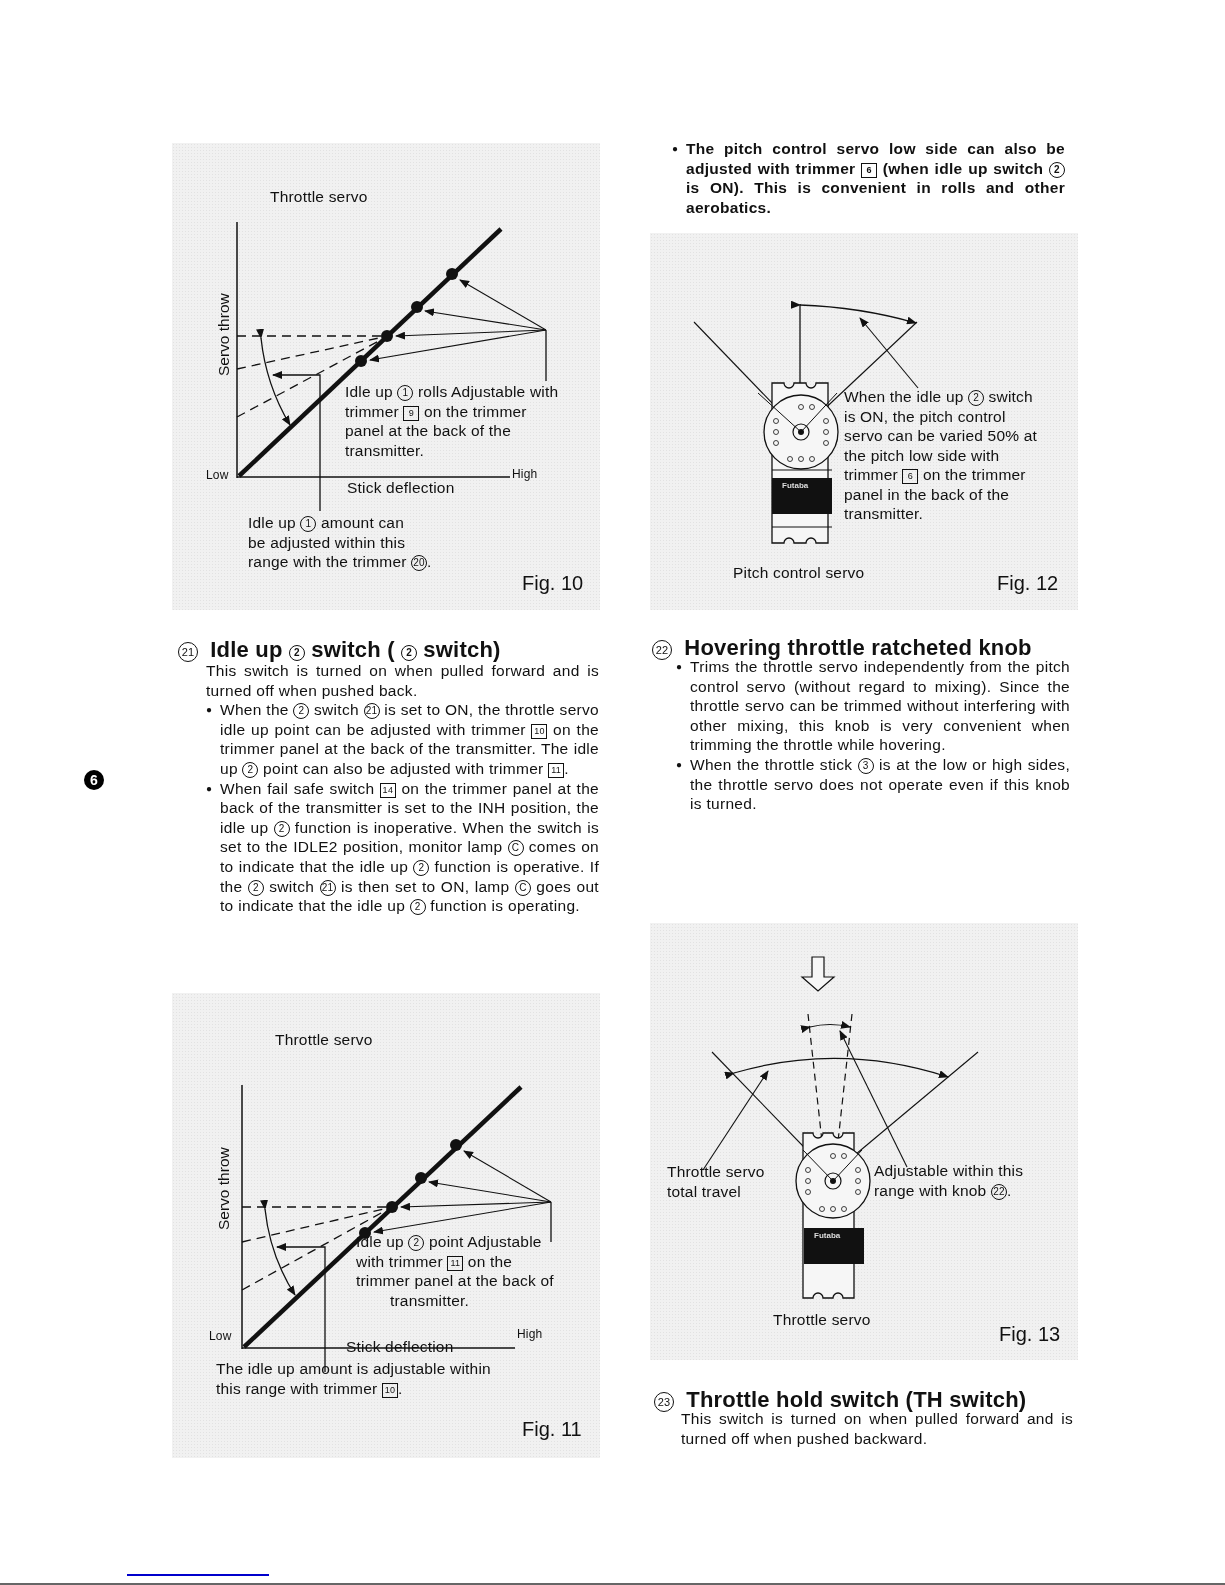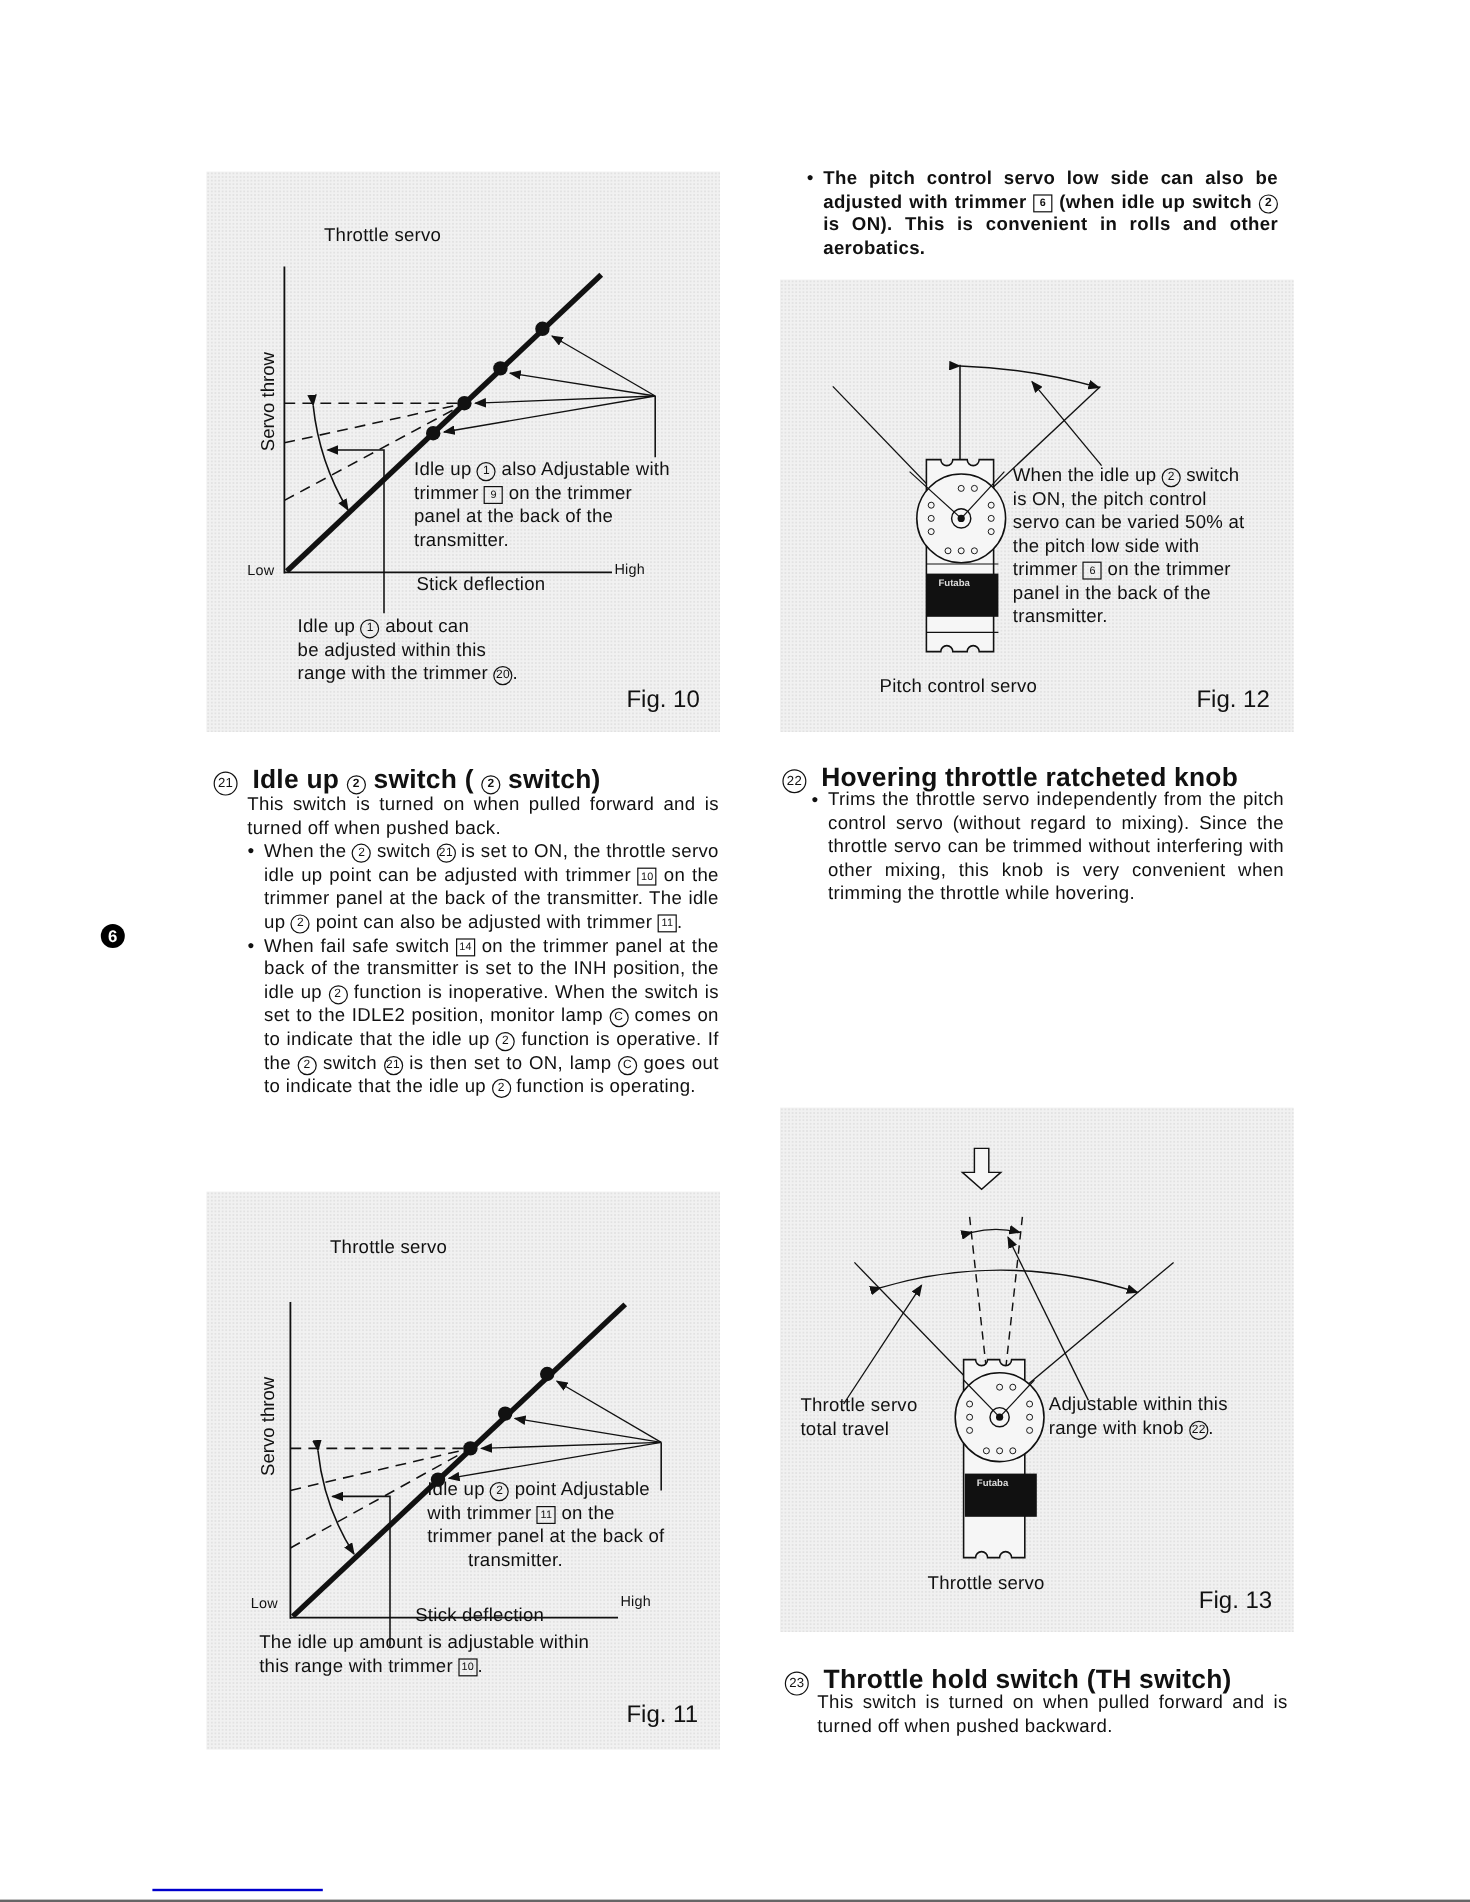--- a/index.html
+++ b/index.html
@@ -151,27 +151,27 @@
     <rect x="804" y="1228" width="60" height="36" fill="#111"></rect>
   </g>
 </svg>
 
 <div class="diagram-text" style="left:270px;top:187px;">Throttle servo</div>
 <div class="yaxis-label" style="left:215px;top:376px;">Servo throw</div>
 <div class="diagram-text small" style="left:206px;top:466px;">Low</div>
 <div class="diagram-text small" style="left:512px;top:465px;">High</div>
 <div class="diagram-text" style="left:347px;top:478px;">Stick deflection</div>
 <div class="diagram-text" style="left:345px;top:382px;width:260px;">
-  <span>Idle up</span> <span class="circ">1</span> <span>also Adjustable with</span><br>
+  <span>Idle up</span> <span class="circ">1</span> <span>rolls Adjustable with</span><br>
   <span>trimmer</span> <span class="sq">9</span> <span>on the trimmer</span><br>
   <span>panel at the back of the</span><br>
   <span>transmitter.</span>
 </div>
 <div class="diagram-text" style="left:248px;top:513px;width:230px;">
-  <span>Idle up</span> <span class="circ">1</span> <span>about can</span><br>
+  <span>Idle up</span> <span class="circ">1</span> <span>amount can</span><br>
   <span>be adjusted within this</span><br>
   <span>range with the trimmer</span> <span class="circ">20</span><span>.</span>
 </div>
 <div class="fig-label" style="left:522px;top:572px;">Fig. 10</div>
 
 <div class="para" style="left:672px;top:139px;width:393px;font-weight:bold;">
   <ul class="bullet-list">
     <li><span>The pitch control servo low side can also be adjusted with trimmer</span> <span class="sq">6</span> <span>(when idle up switch</span> <span class="circ">2</span> <span>is ON). This is convenient in rolls and other aerobatics.</span></li>
   </ul>
 </div>
@@ -203,20 +203,21 @@
 
 <div class="page-badge">6</div>
 
 <div class="section-head" style="left:652px;top:635px;">
   <span class="section-num circ" style="width:18px;height:18px;line-height:18px;font-size:11px;">22</span>
   <span>Hovering throttle ratcheted knob</span>
 </div>
 <div class="para" style="left:676px;top:657px;width:394px;">
   <ul class="bullet-list">
     <li>Trims the throttle servo independently from the pitch control servo (without regard to mixing). Since the throttle servo can be trimmed without interfering with other mixing, this knob is very convenient when trimming the throttle while hovering.</li>
+    <li><span>When the throttle stick</span> <span class="circ">3</span> <span>is at the low or high sides, the throttle servo does not operate even if this knob is turned.</span></li>
   </ul>
 </div>
 
 <div class="diagram-text" style="left:275px;top:1030px;">Throttle servo</div>
 <div class="yaxis-label" style="left:215px;top:1230px;">Servo throw</div>
 <div class="diagram-text small" style="left:209px;top:1327px;">Low</div>
 <div class="diagram-text small" style="left:517px;top:1325px;">High</div>
 <div class="diagram-text" style="left:346px;top:1337px;">Stick deflection</div>
 <div class="diagram-text" style="left:356px;top:1232px;width:250px;">
   <span>Idle up</span> <span class="circ">2</span> <span>point Adjustable</span><br>

